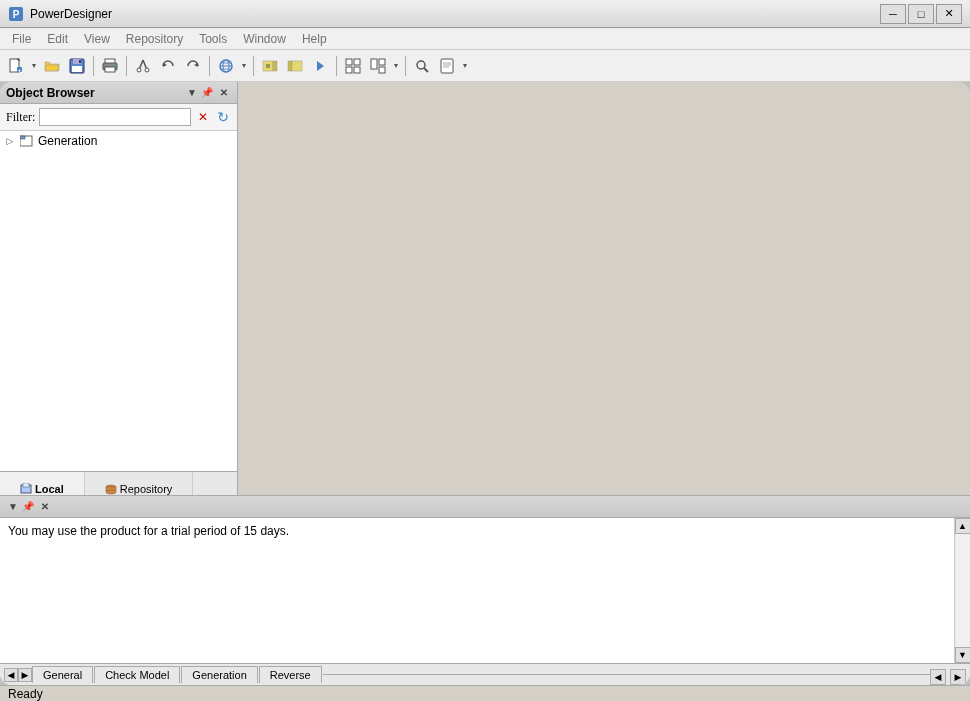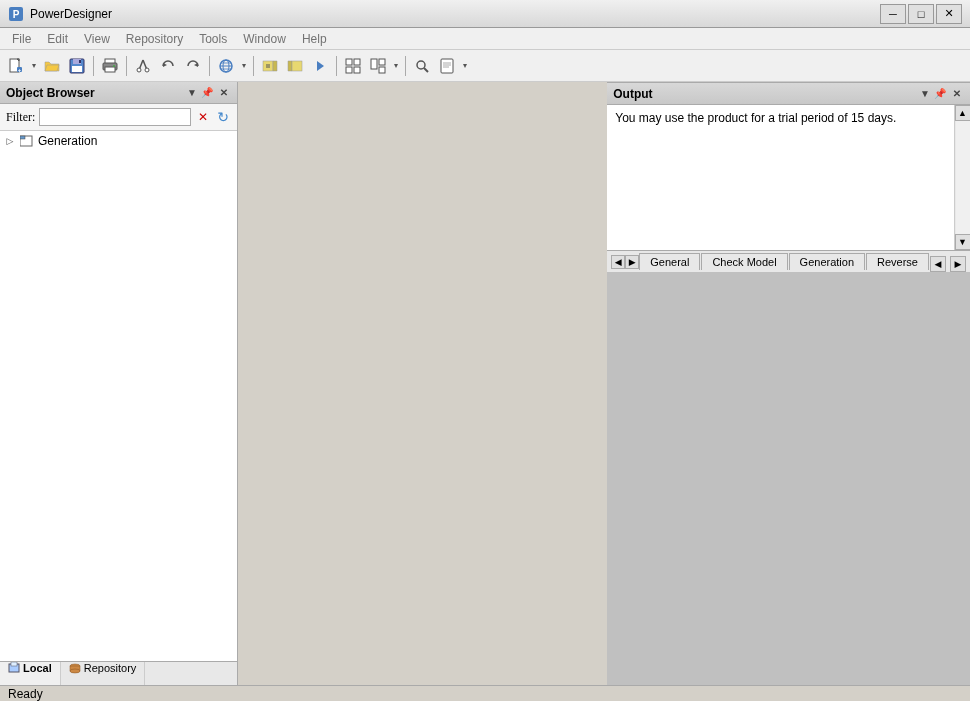--- a/index.html
+++ b/index.html
@@ -110,22 +110,23 @@
       align-items: center;
       justify-content: center;
       font-size: 8px;
       color: #555;
     }
 
     
     .main-area {
       display: flex;
       flex: 1;
-      flex-direction: row;
+      flex-direction: column;
       overflow: hidden;
+      border-radius: 12px;
     }
 
     
     .content-row {
       display: flex;
       flex: 1;
       overflow: hidden;
     }
 
     
@@ -227,22 +228,22 @@
     }
 
     .panel-tabs {
       display: flex;
       border-top: 1px solid #aaa;
       background: #e8e8e8;
       height: 24px;
     }
     .panel-tab {
       display: flex;
-      align-items: flex-start;
-      padding: 0 8px;
+      align-items: flex-end;
+      padding: 0 20px;
       cursor: pointer;
       font-size: 11px;
       border-right: 1px solid #ccc;
       gap: 3px;
     }
     .panel-tab.active { background: #f0f0f0; font-weight: bold; }
 
     
     .canvas-area {
       flex: 1;
@@ -590,21 +591,20 @@
           <span>Repository</span>
         </div>
       </div>
     </div>
 
     <div class="canvas-area"></div>
   </div>
 
   <div class="output-panel">
     <div class="output-header">
-      <span class="output-header-title">Output</span>
       <div class="panel-header-icons">
         <span class="panel-header-icon" title="Menu">▼</span>
         <span class="panel-header-icon" title="Pin">📌</span>
         <span class="panel-header-icon" title="Close">✕</span>
       </div>
     </div>
     <div class="output-body">
       <div class="output-content">
         <span>You may use the product for a trial period of  15 days.</span>
       </div>

